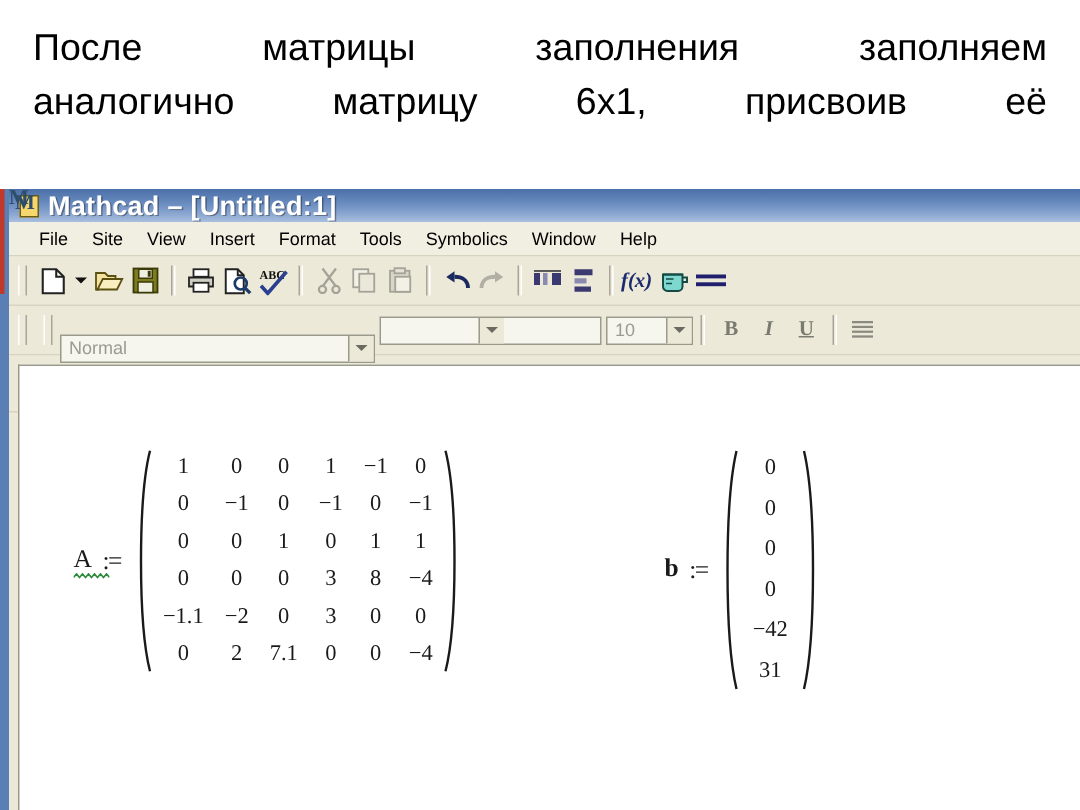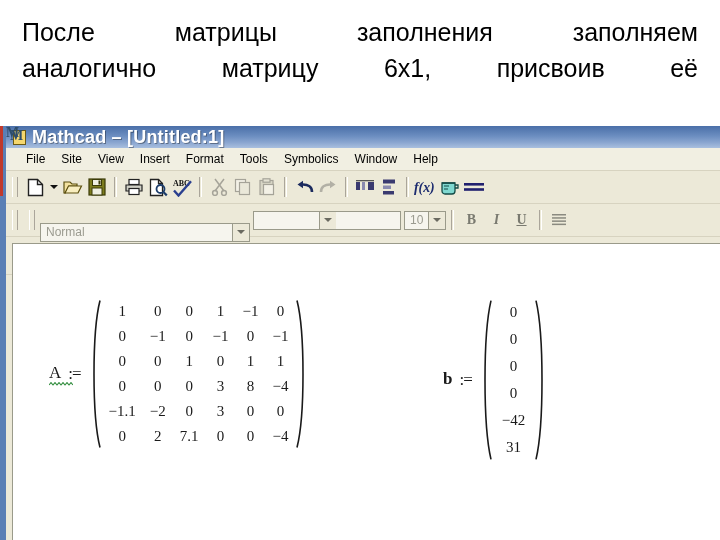--- a/index.html
+++ b/index.html
@@ -378,21 +378,21 @@
         </span>
     </span>
 
     <span class="combo dim" style="width:148px;margin-left:3px;flex-direction:column;">
       <span class="cval">Arial</span>
       <span class="carrow">
           <span class="arrow-d"></span>
         </span>
     </span>
 
-    <span class="combo dim" style="width:42px;margin-left:3px;">
+    <span class="combo dim" style="width:58px;margin-left:3px;">
       <span class="cval">10</span>
       <span class="carrow">
           <span class="arrow-d"></span>
         </span>
     </span>
 
     <span class="tsep"></span>
 
     <span class="fmt-btn b">B</span>
     <span class="fmt-btn i">I</span>

